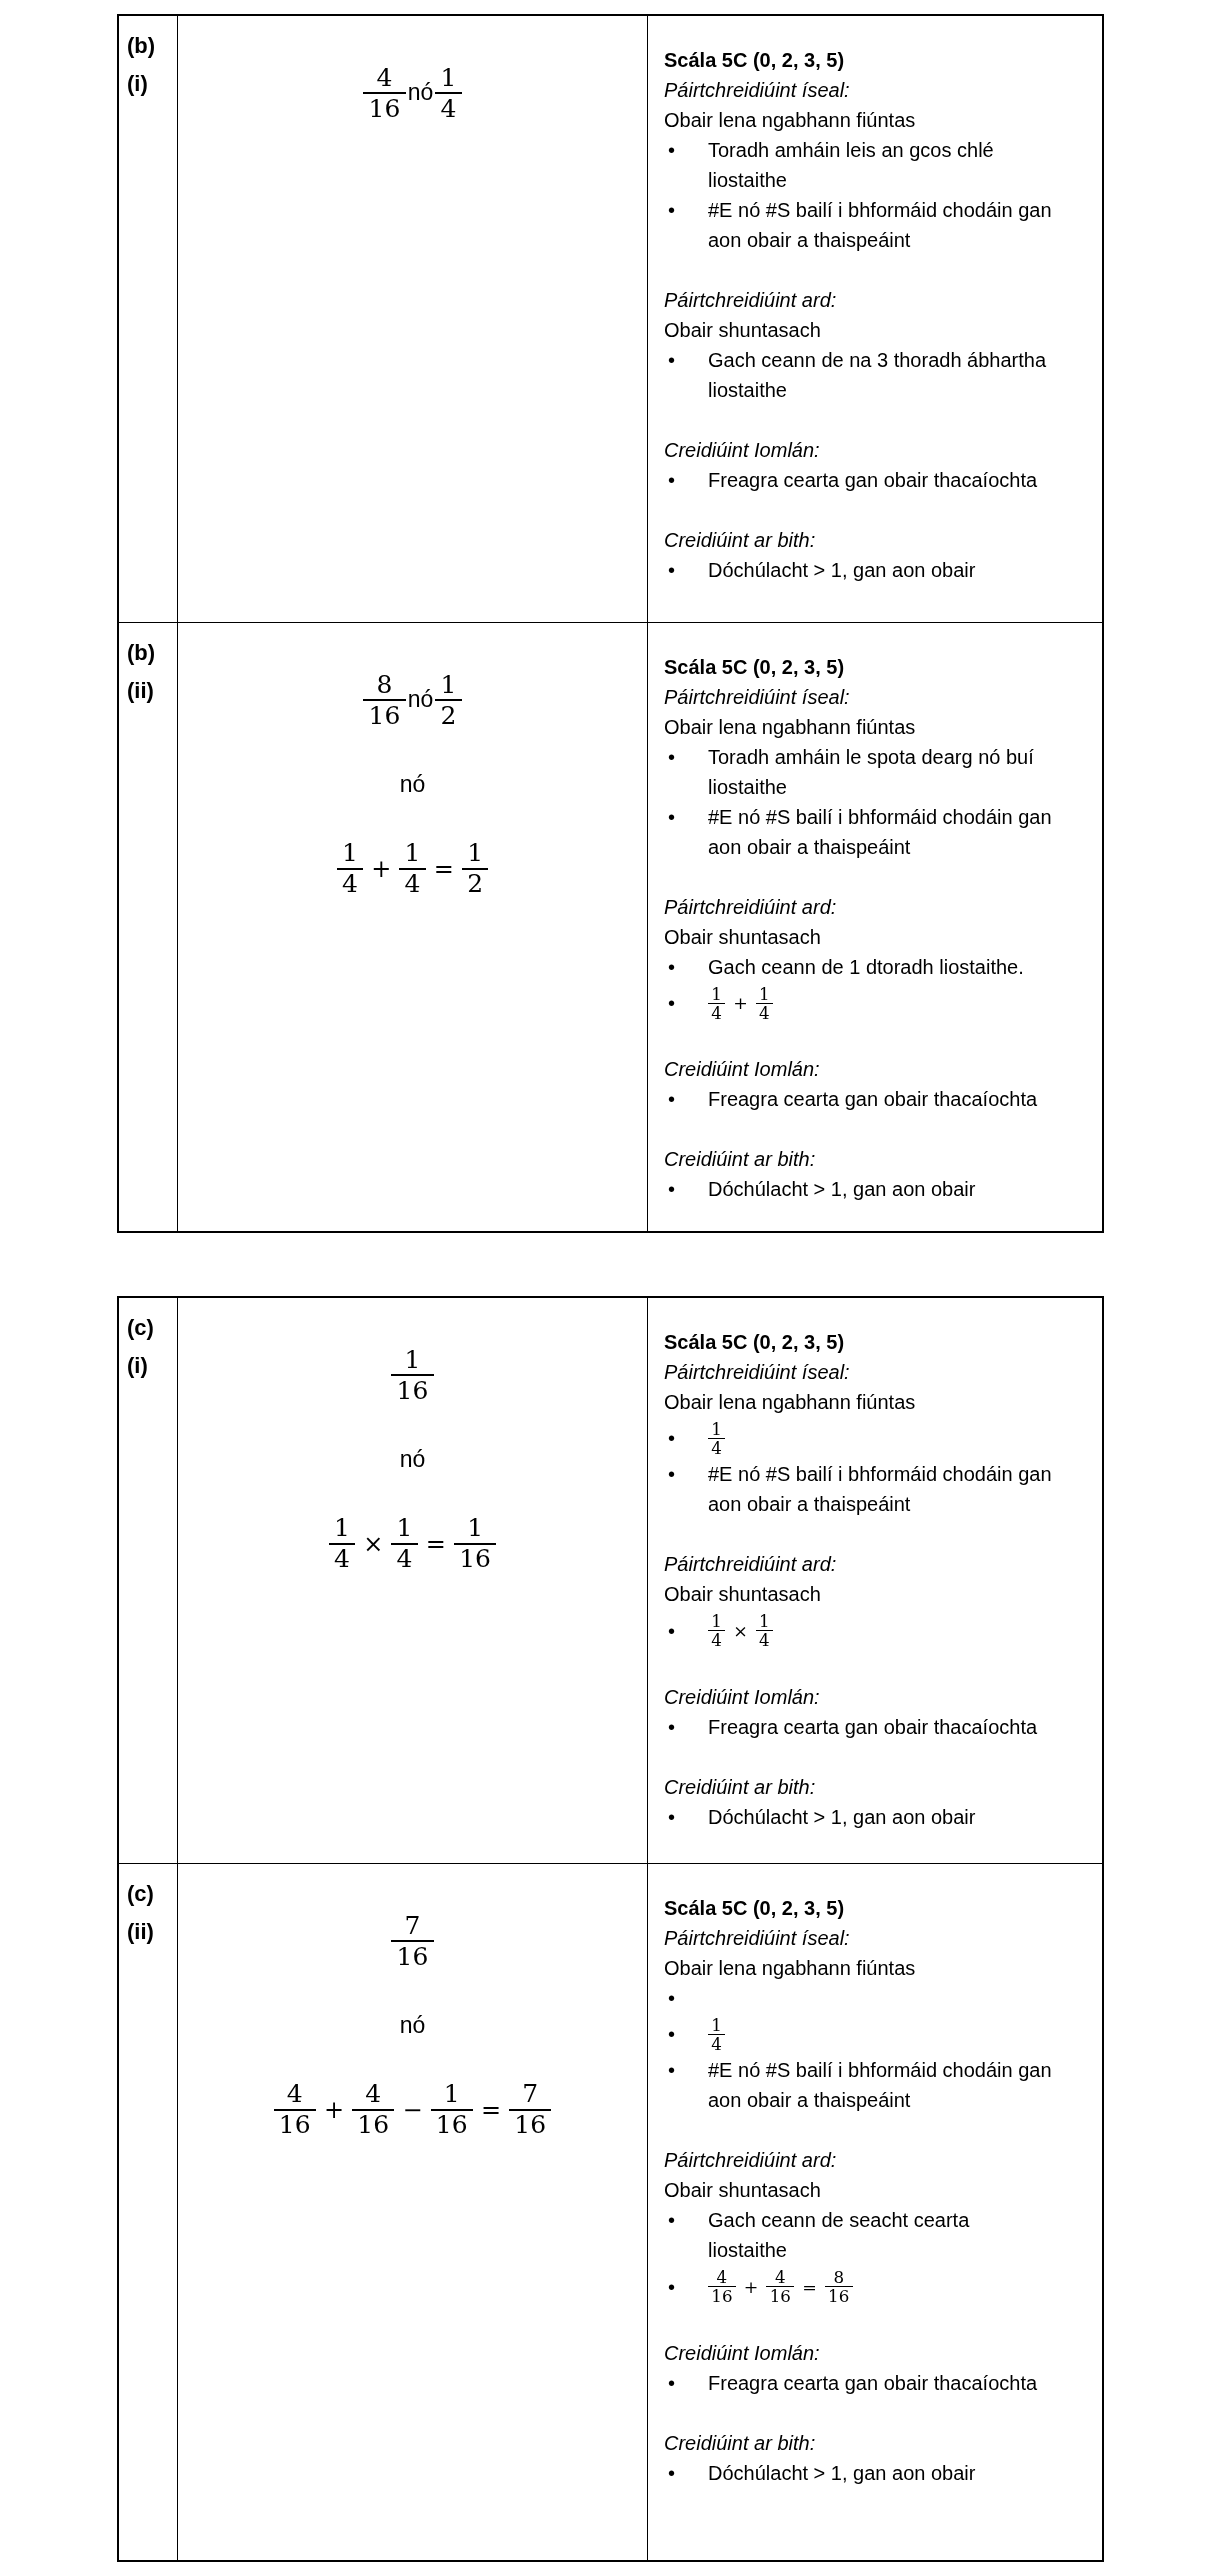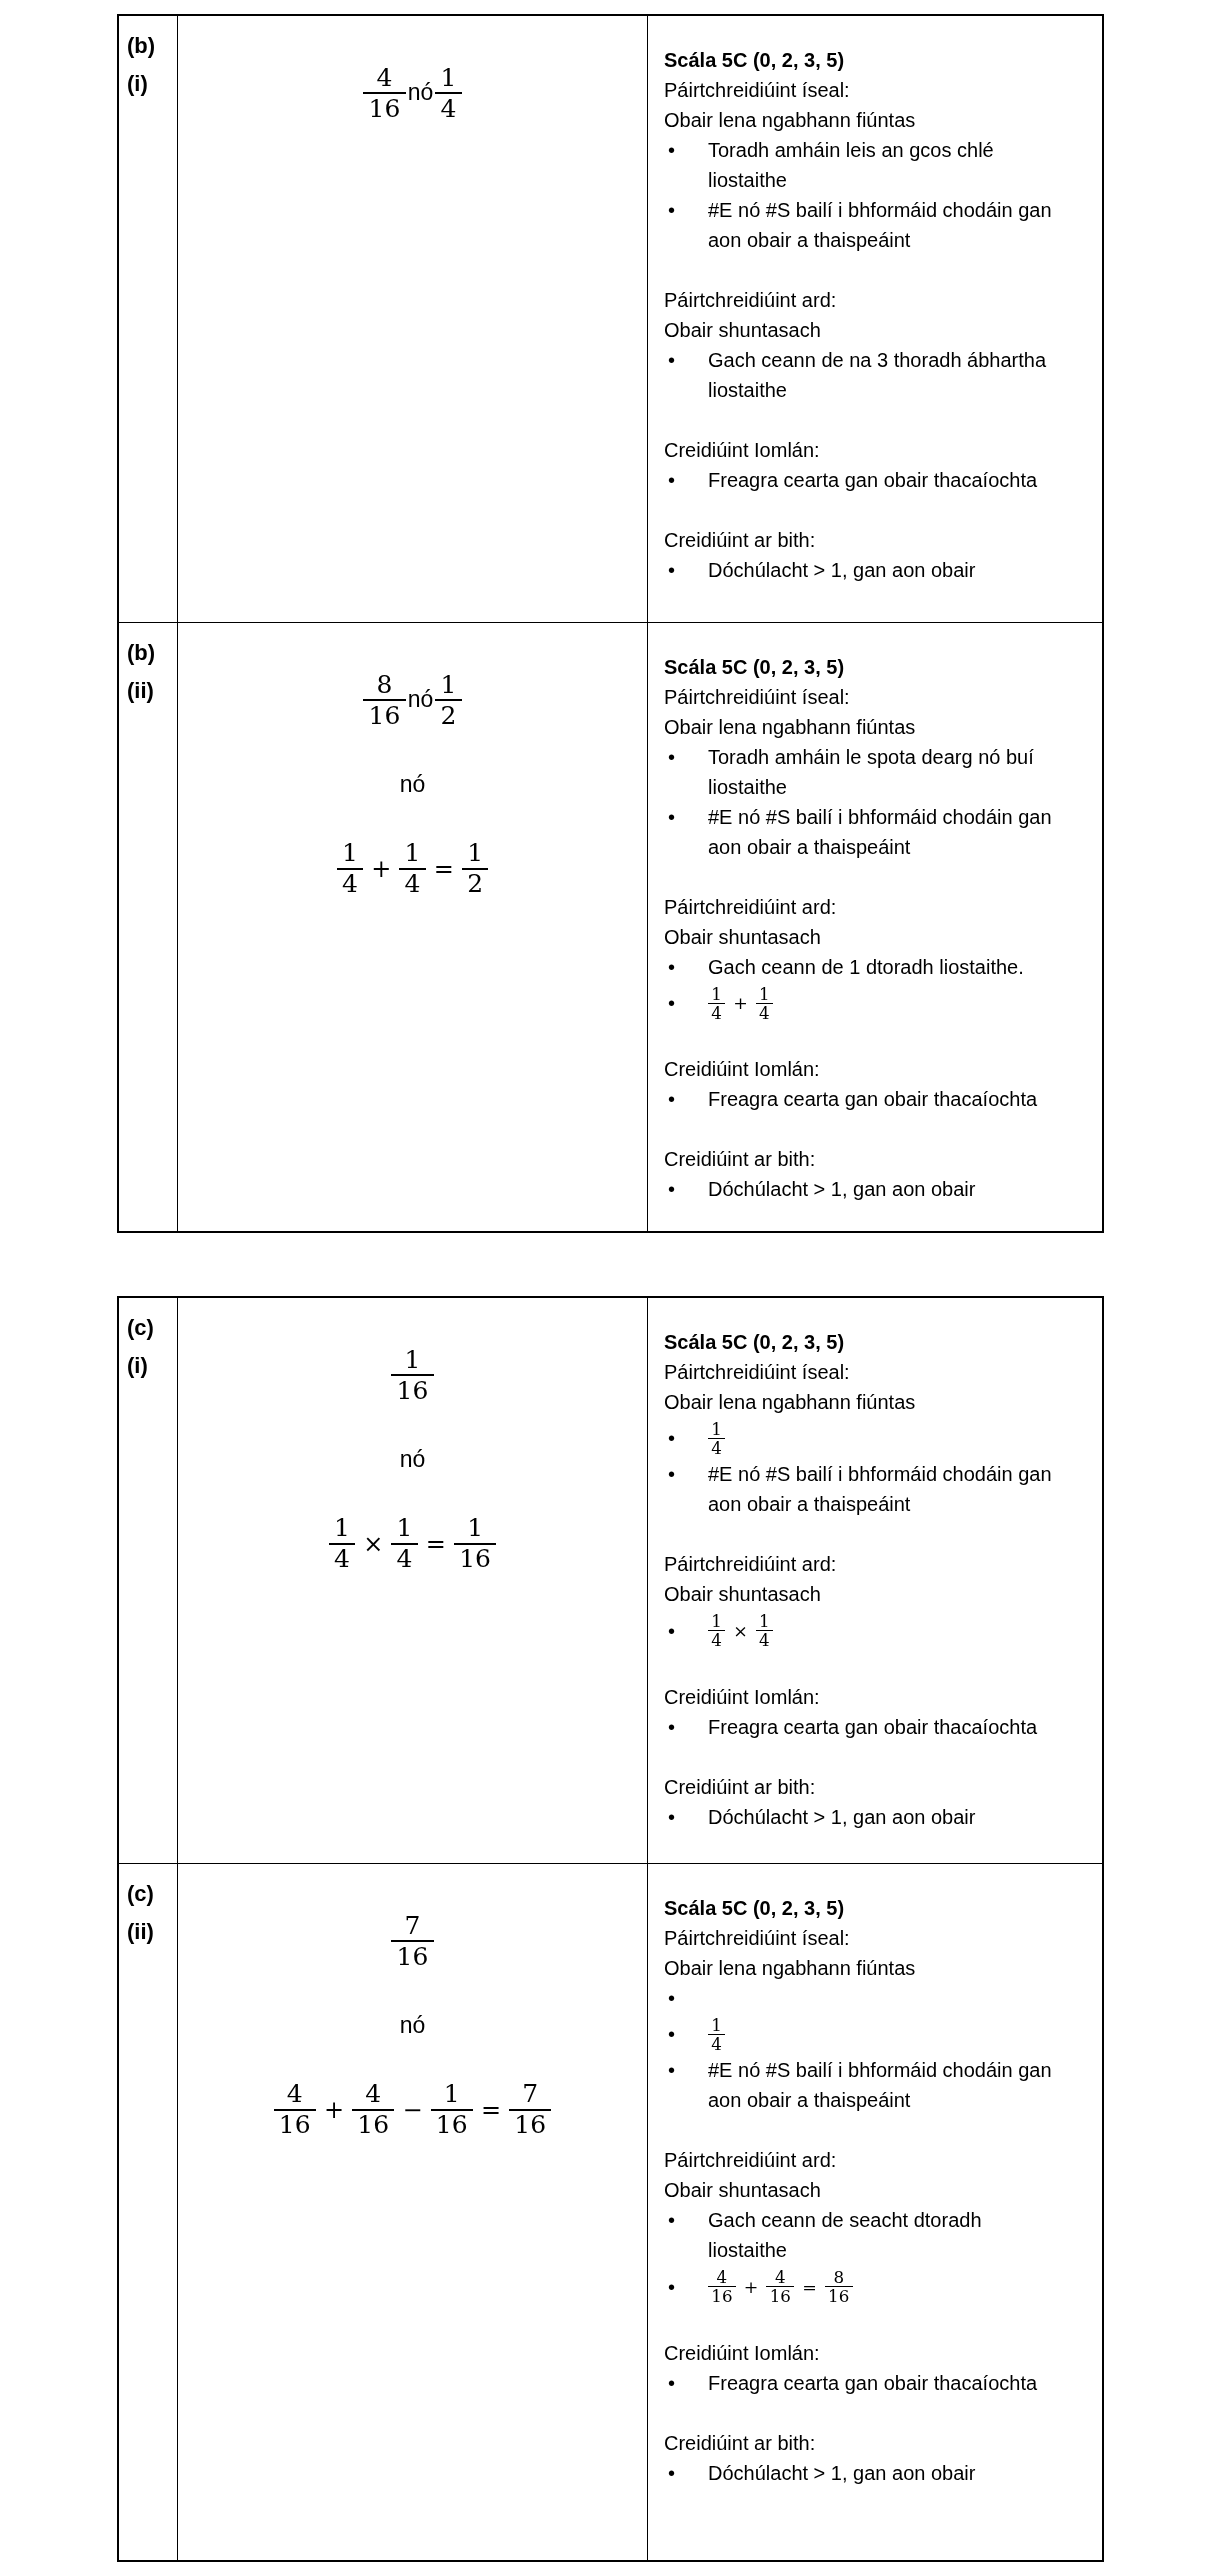--- a/index.html
+++ b/index.html
@@ -33,21 +33,21 @@
   .frac{display:inline-flex;flex-direction:column;vertical-align:middle;
         font-family:"DejaVu Serif",serif;text-align:center;}
   .frac .num,.frac .den{display:block;line-height:1.1;padding:0.7px 5.3px;}
   .frac-big{font-size:25px;}
   .frac-big .den{border-top:2px solid #000;}
   .frac-small{font-size:16.7px;}
   .frac-small .num,.frac-small .den{padding:0 3.3px;line-height:1.08;}
   .frac-small .den{border-top:1.3px solid #000;}
 
   .note-bold{font-weight:bold;}
-  .note-italic{}
+  .note-italic{font-style:italic;}
   .note-plain{}
   .note-gap{height:30px;}
   .note-bullet{display:flex;align-items:flex-start;}
   .note-bullet.has-math{align-items:center;margin:2.7px 0;}
   .bullet-dot{flex:0 0 40px;padding-left:4px;}
   .bullet-body{flex:1 1 auto;white-space:pre-line;}
 </style>
 </head>
 <body>
 
@@ -264,21 +264,21 @@
           <div class="note-bullet">
             <span class="bullet-dot">•</span>
             <span class="bullet-body"><span class="bullet-text">#E nó #S bailí i bhformáid chodáin gan
 aon obair a thaispeáint</span></span>
           </div>
           <div class="note-gap"></div>
           <div class="note-italic">Páirtchreidiúint ard:</div>
           <div class="note-plain">Obair shuntasach</div>
           <div class="note-bullet">
             <span class="bullet-dot">•</span>
-            <span class="bullet-body"><span class="bullet-text">Gach ceann de seacht dtoradh
+            <span class="bullet-body"><span class="bullet-text">Gach ceann de seacht cearta
 liostaithe</span></span>
           </div>
           <div class="note-bullet has-math">
             <span class="bullet-dot">•</span>
             <span class="bullet-body"><span class="frac frac-small"><span class="num">4</span><span class="den">16</span></span><span class="tok-op op-small">+</span><span class="frac frac-small"><span class="num">4</span><span class="den">16</span></span><span class="tok-op op-small">=</span><span class="frac frac-small"><span class="num">8</span><span class="den">16</span></span></span>
           </div>
           <div class="note-gap"></div>
           <div class="note-italic">Creidiúint Iomlán:</div>
           <div class="note-bullet">
             <span class="bullet-dot">•</span>

